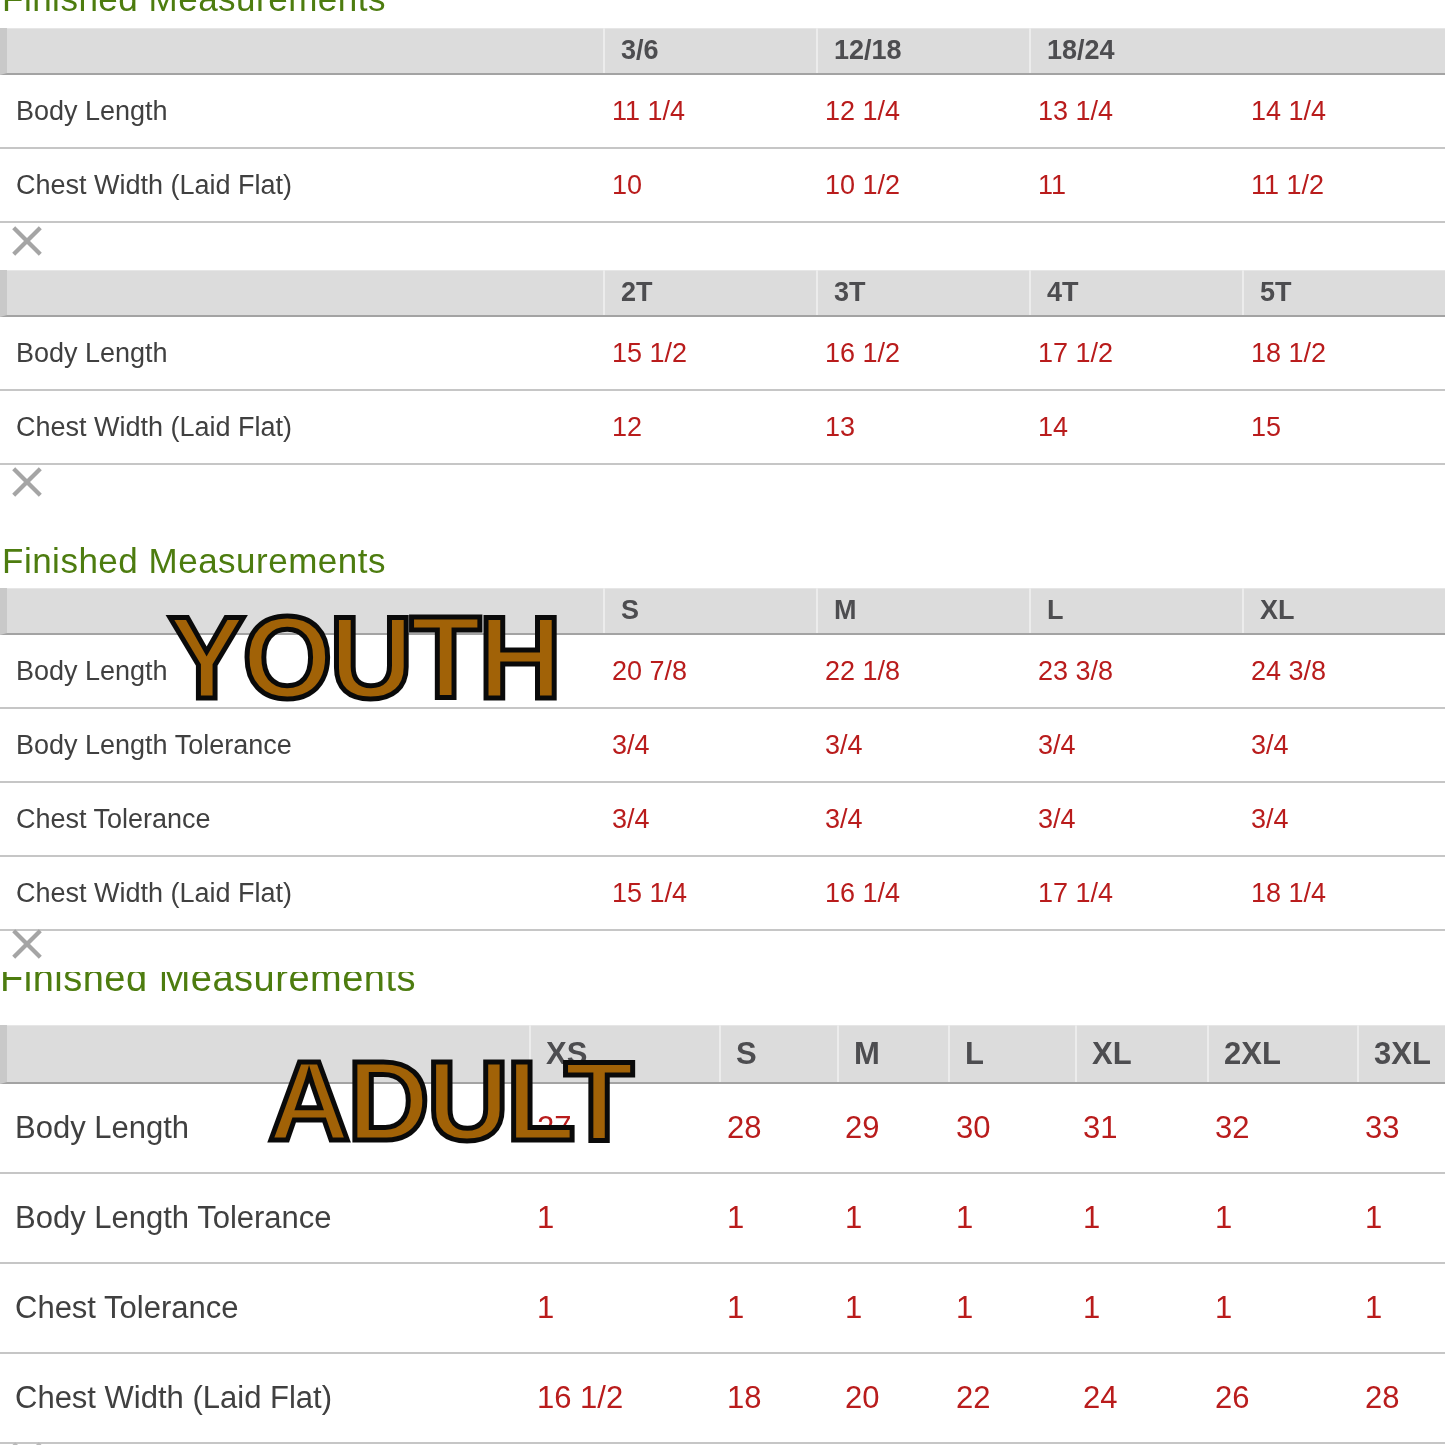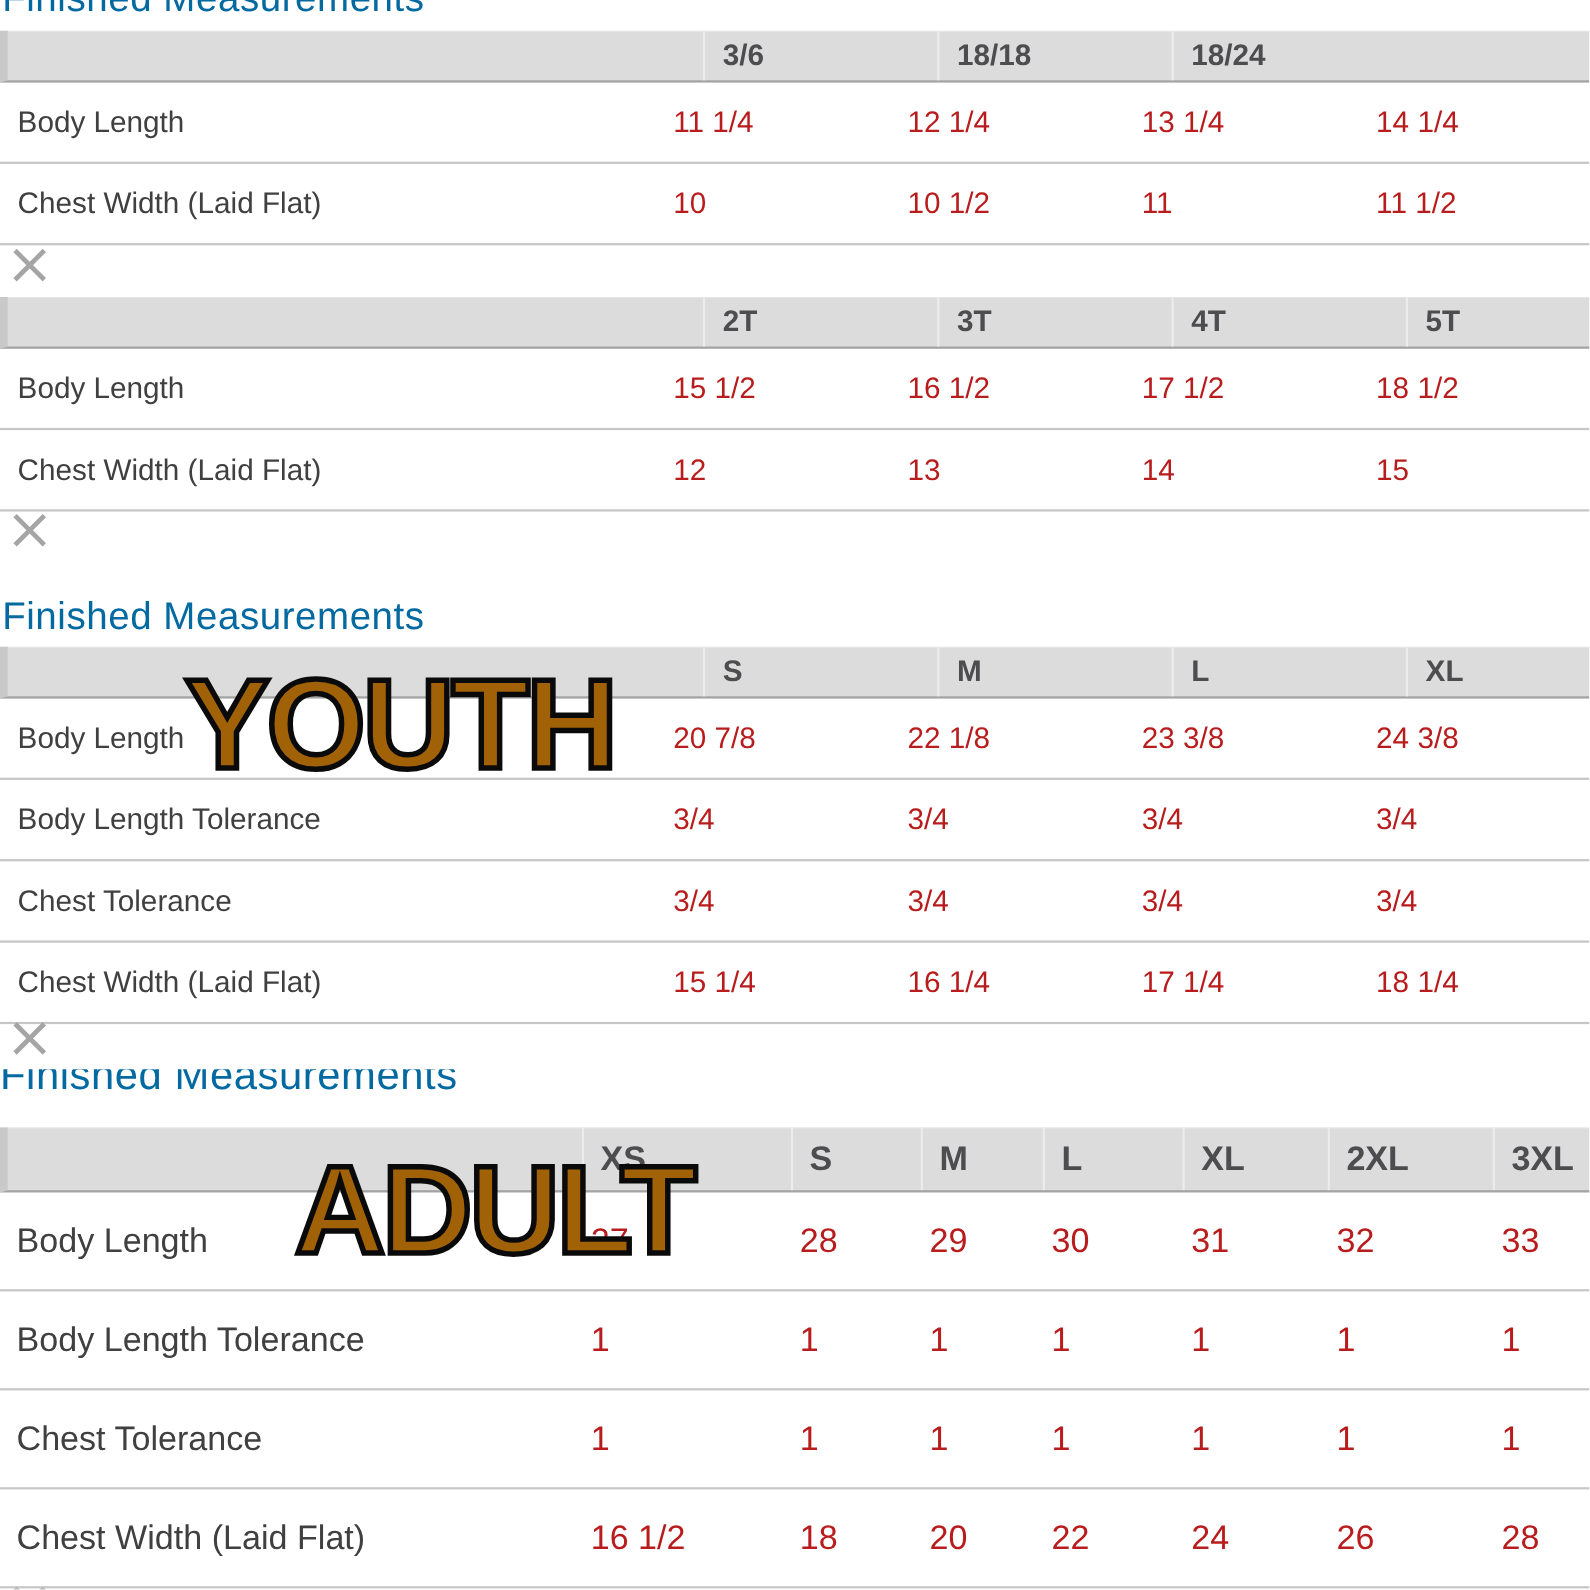--- a/index.html
+++ b/index.html
@@ -5,38 +5,38 @@
   html,body{margin:0;padding:0;}
   body{
     width:1445px;height:1445px;overflow:hidden;background:#ffffff;
     font-family:"Liberation Sans","DejaVu Sans",sans-serif;
     position:relative;
   }
 
   
   .heading{
     position:absolute;left:2px;
-    font-size:35px;color:#0369a1;letter-spacing:0.5px;
+    font-size:35px;color:#4d7c0f;letter-spacing:0.5px;
     white-space:nowrap;
   }
   .clip-head{position:absolute;left:0;overflow:hidden;width:700px;}
   .clip-head .heading{position:static;display:block;}
 
   
   .tbl{position:absolute;left:0;width:1445px;}
   .row{display:grid;align-items:center;}
   .t-small .row{grid-template-columns:596px 213px 213px 213px 210px;}
   .t-adult .row{grid-template-columns:522px 190px 118px 111px 127px 132px 150px 95px;}
   .thead{
     background:#dcdcdc;
     border-bottom:2px solid #a3a3a3;
     border-left:7px solid #c9c9c9;
     box-shadow:inset 0 1px 0 #e6e6e6;
   }
-  .t-small .thead{height:45px;padding-left:36px;}
+  .t-small .thead{height:45px;}
   .t-adult .thead{height:57px;text-align:right;}
   .t-small .tr{height:72px;border-bottom:2px solid #c6c6c6;}
   .t-adult .tr{height:88px;border-bottom:2px solid #c6c6c6;}
   .cell{padding-left:16px;white-space:nowrap;overflow:hidden;}
   .t-adult .cell{padding-left:15px;}
   .th{font-weight:bold;color:#4d4d50;}
   .t-small .th{font-size:27px;}
   .t-adult .th{font-size:31px;}
   .thead .cell + .cell{border-left:2px solid #ececec;height:100%;display:flex;align-items:center;}
   .label{color:#404040;}
@@ -63,21 +63,21 @@
 </style>
 </head>
 <body>
 
 <div class="heading" style="top:-21px">Finished Measurements</div>
 
 <div class="tbl t-small" style="top:28px">
   <div class="row thead">
     <div class="cell th"></div>
     <div class="cell th">3/6</div>
-    <div class="cell th">18/18</div>
+    <div class="cell th">12/18</div>
     <div class="cell th">18/24</div>
   </div>
   <div class="row tr">
     <div class="cell label">Body Length</div>
     <div class="cell val">11 1/4</div>
     <div class="cell val">12 1/4</div>
     <div class="cell val">13 1/4</div>
     <div class="cell val">14 1/4</div>
   </div>
   <div class="row tr">

